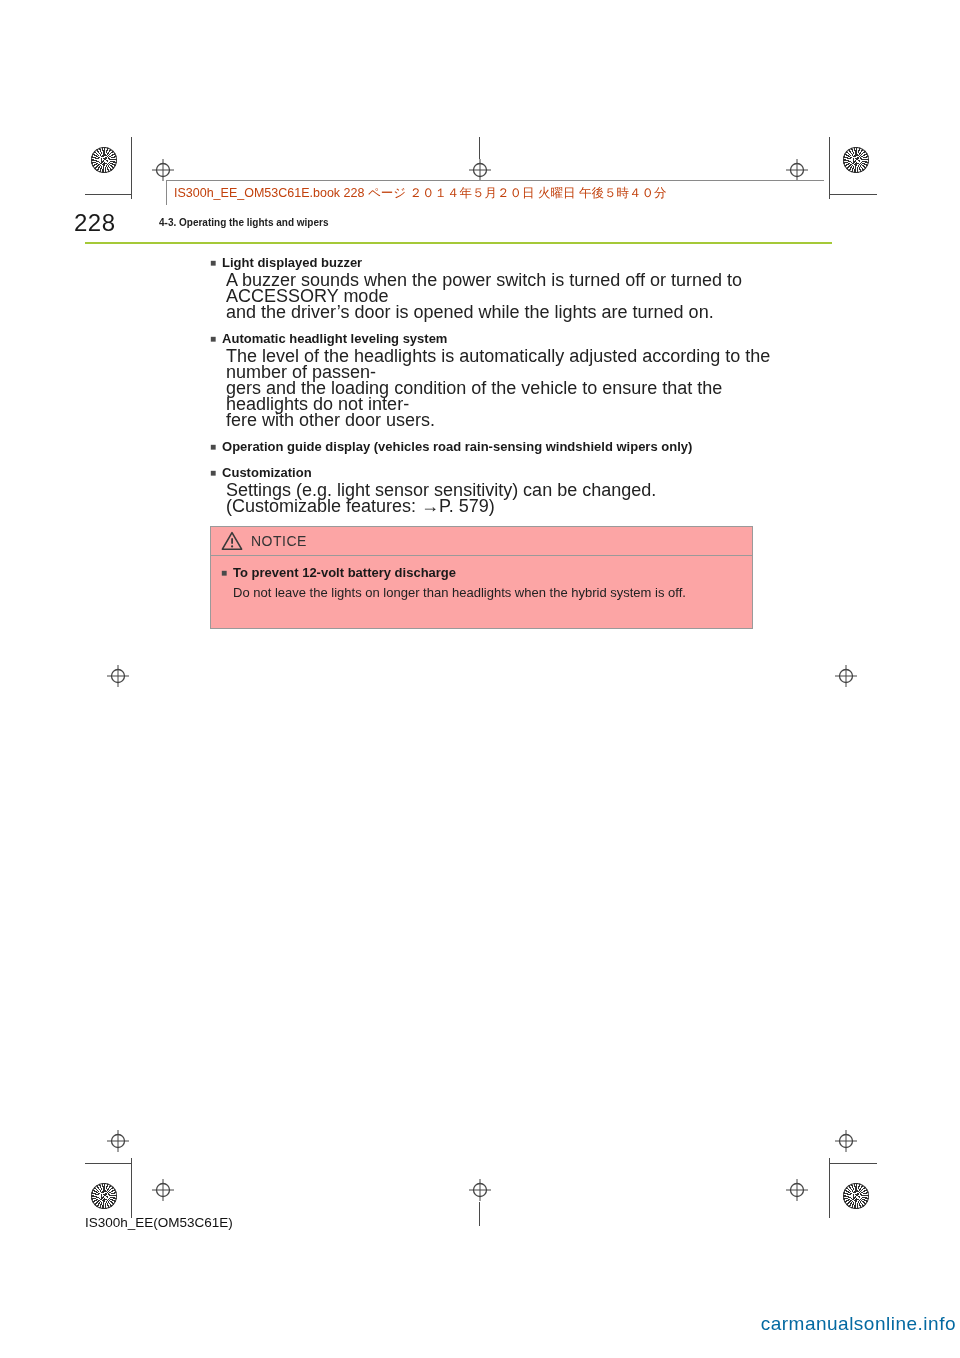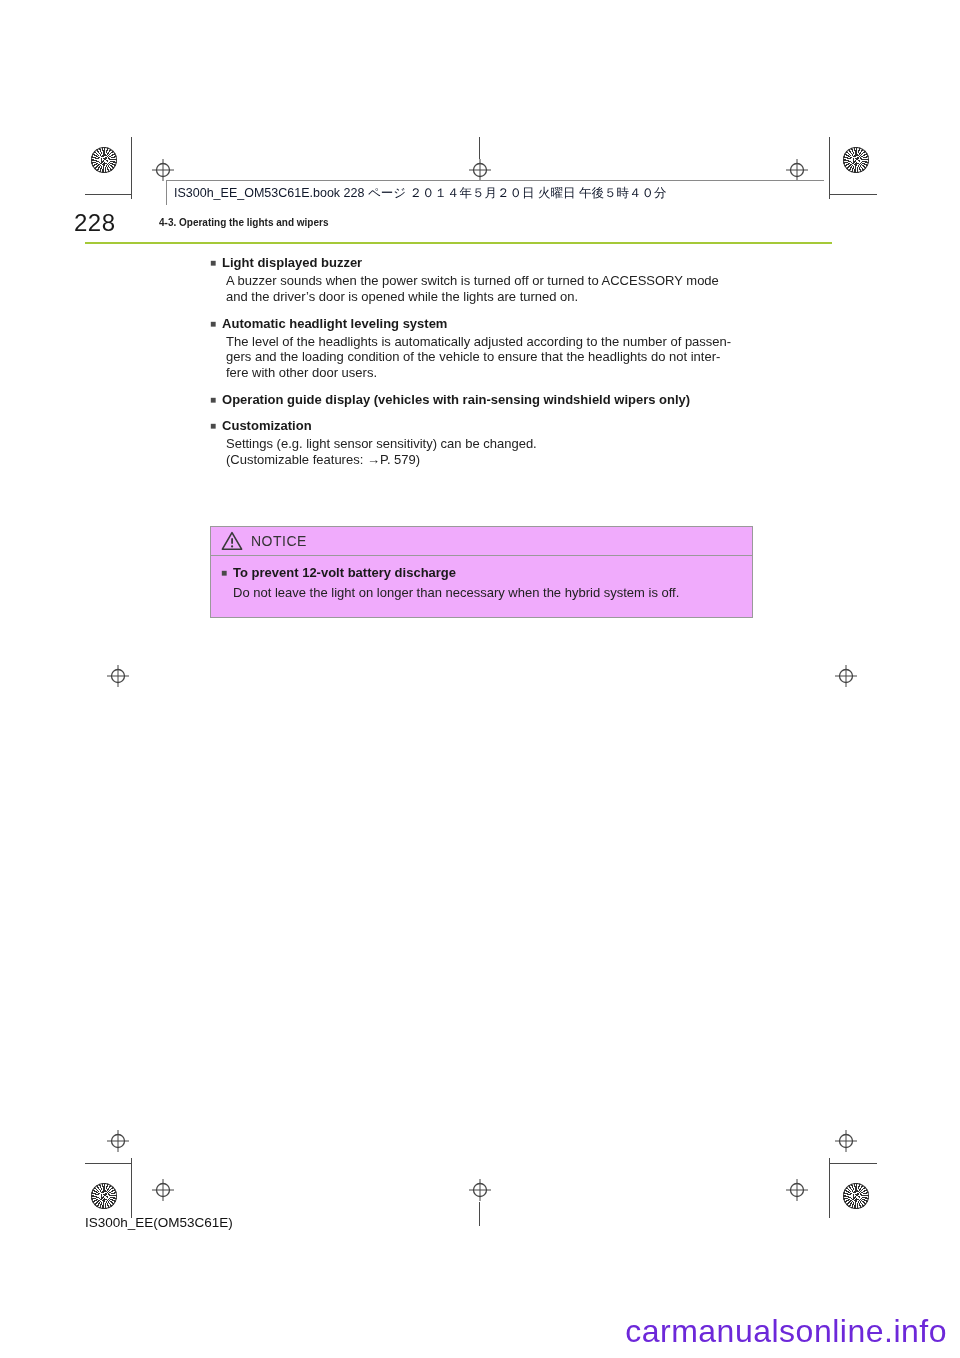--- a/index.html
+++ b/index.html
@@ -9,44 +9,44 @@
   
   .mark-line{position:absolute;background:#4a4a4a;}
   .reg-target{position:absolute;width:22px;height:22px;}
   .starburst{position:absolute;width:26px;height:26px;border-radius:50%;background:#555;
              background:repeating-conic-gradient(#2e2e2e 0deg 7deg,#ffffff 7deg 14deg);
              box-shadow:inset 0 0 0 1px #2e2e2e;}
 
   
   .frame-top{position:absolute;left:166px;top:180px;width:658px;height:1px;background:#8a8a8a;}
   .frame-left{position:absolute;left:166px;top:180px;width:1px;height:25px;background:#8a8a8a;}
-  .file-line{position:absolute;left:174px;top:185px;font-size:12.5px;color:#0f172a;white-space:nowrap;}
+  .file-line{position:absolute;left:174px;top:185px;font-size:12.5px;color:#c2410c;white-space:nowrap;}
 
   
   .page-num{position:absolute;left:74px;top:209px;font-size:24px;font-weight:normal;letter-spacing:.5px;}
   .section-header{position:absolute;left:159px;top:217px;font-size:10px;font-weight:bold;color:#222;}
   .green-rule{position:absolute;left:85px;top:242px;width:747px;height:2px;}
 
   
   .content{position:absolute;left:210px;top:255px;width:565px;}
   .sec{margin-bottom:11px;}
   .sec-title{display:flex;gap:6px;align-items:flex-start;font-size:13px;font-weight:bold;margin-bottom:3px;color:#1a1a1a;}
   .bullet{font-size:10px;line-height:15px;color:#4a4a4a;flex:0 0 auto;}
-  .sec-body{margin-left:16px;font-size:13px;line-height:15.8px;white-space:pre-line;color:#222;}
-
-  
-  .notice-box{position:absolute;left:210px;top:526px;width:543px;height:92px;border:1px solid #9a9a9a;box-sizing:border-box;background:#f0abfc;}
+  .sec-body{margin-left:16px;font-size:18px;line-height:15.8px;white-space:pre-line;color:#222;}
+
+  
+  .notice-box{position:absolute;left:210px;top:526px;width:543px;height:103px;border:1px solid #9a9a9a;box-sizing:border-box;background:#fca5a5;}
   .notice-head{display:flex;align-items:center;gap:8px;height:29px;padding:0 10px;border-bottom:1px solid #9a9a9a;box-sizing:border-box;}
   .notice-label{font-size:14px;color:#333;letter-spacing:.5px;}
   .notice-content{padding:9px 12px 0 10px;}
   .notice-title{display:flex;gap:6px;align-items:flex-start;font-size:13px;font-weight:bold;color:#1a1a1a;}
   .notice-body{margin-left:12px;margin-top:5px;font-size:13px;color:#222;}
 
   .footer-code{position:absolute;left:85px;top:1215px;font-size:13.5px;color:#111;}
-  .watermark{position:absolute;right:13px;top:1313px;font-size:32px;color:#6d28d9;letter-spacing:.5px;}
+  .watermark{position:absolute;right:4px;top:1313px;font-size:19px;color:#0369a1;letter-spacing:.5px;}
 </style>
 </head>
 <body>
 
 <div class="page">
 
   <div class="starburst" style="left:91px;top:147px;"></div>
   <div class="mark-line" style="left:131px;top:137px;width:1px;height:62px;"></div>
   <div class="mark-line" style="left:85px;top:194px;width:47px;height:1px;"></div>
   <div class="reg-target" style="left:152px;top:159px;">
@@ -115,21 +115,21 @@
         <span>Automatic headlight leveling system</span>
       </div>
       <div class="sec-body">The level of the headlights is automatically adjusted according to the number of passen-
 gers and the loading condition of the vehicle to ensure that the headlights do not inter-
 fere with other door users.</div>
     </div>
 
     <div class="sec">
       <div class="sec-title">
         <span class="bullet">■</span>
-        <span>Operation guide display (vehicles with rain-sensing windshield wipers only)</span>
+        <span>Operation guide display (vehicles road rain-sensing windshield wipers only)</span>
       </div>
     </div>
 
     <div class="sec">
       <div class="sec-title">
         <span class="bullet">■</span>
         <span>Customization</span>
       </div>
       <div class="sec-body">Settings (e.g. light sensor sensitivity) can be changed.
 (Customizable features: →P. 579)</div>
@@ -146,21 +146,21 @@
           <circle cx="11.1" cy="15.4" r="1.1" fill="#3a3a3a"></circle>
         </svg>
       </span>
       <span class="notice-label">NOTICE</span>
     </div>
     <div class="notice-content">
       <div class="notice-title">
         <span class="bullet">■</span>
         <span>To prevent 12-volt battery discharge</span>
       </div>
-      <div class="notice-body">Do not leave the light on longer than necessary when the hybrid system is off.</div>
+      <div class="notice-body">Do not leave the lights on longer than headlights when the hybrid system is off.</div>
     </div>
   </div>
 
   <div class="reg-target" style="left:107px;top:1130px;">
     <svg width="22" height="22">
         <line x1="11" y1="0" x2="11" y2="22" stroke="#444" stroke-width="1"></line>
         <line x1="0" y1="11" x2="22" y2="11" stroke="#444" stroke-width="1"></line>
         <circle cx="11" cy="11" r="6.5" fill="none" stroke="#444" stroke-width="1.3"></circle>
       </svg>
   </div>

